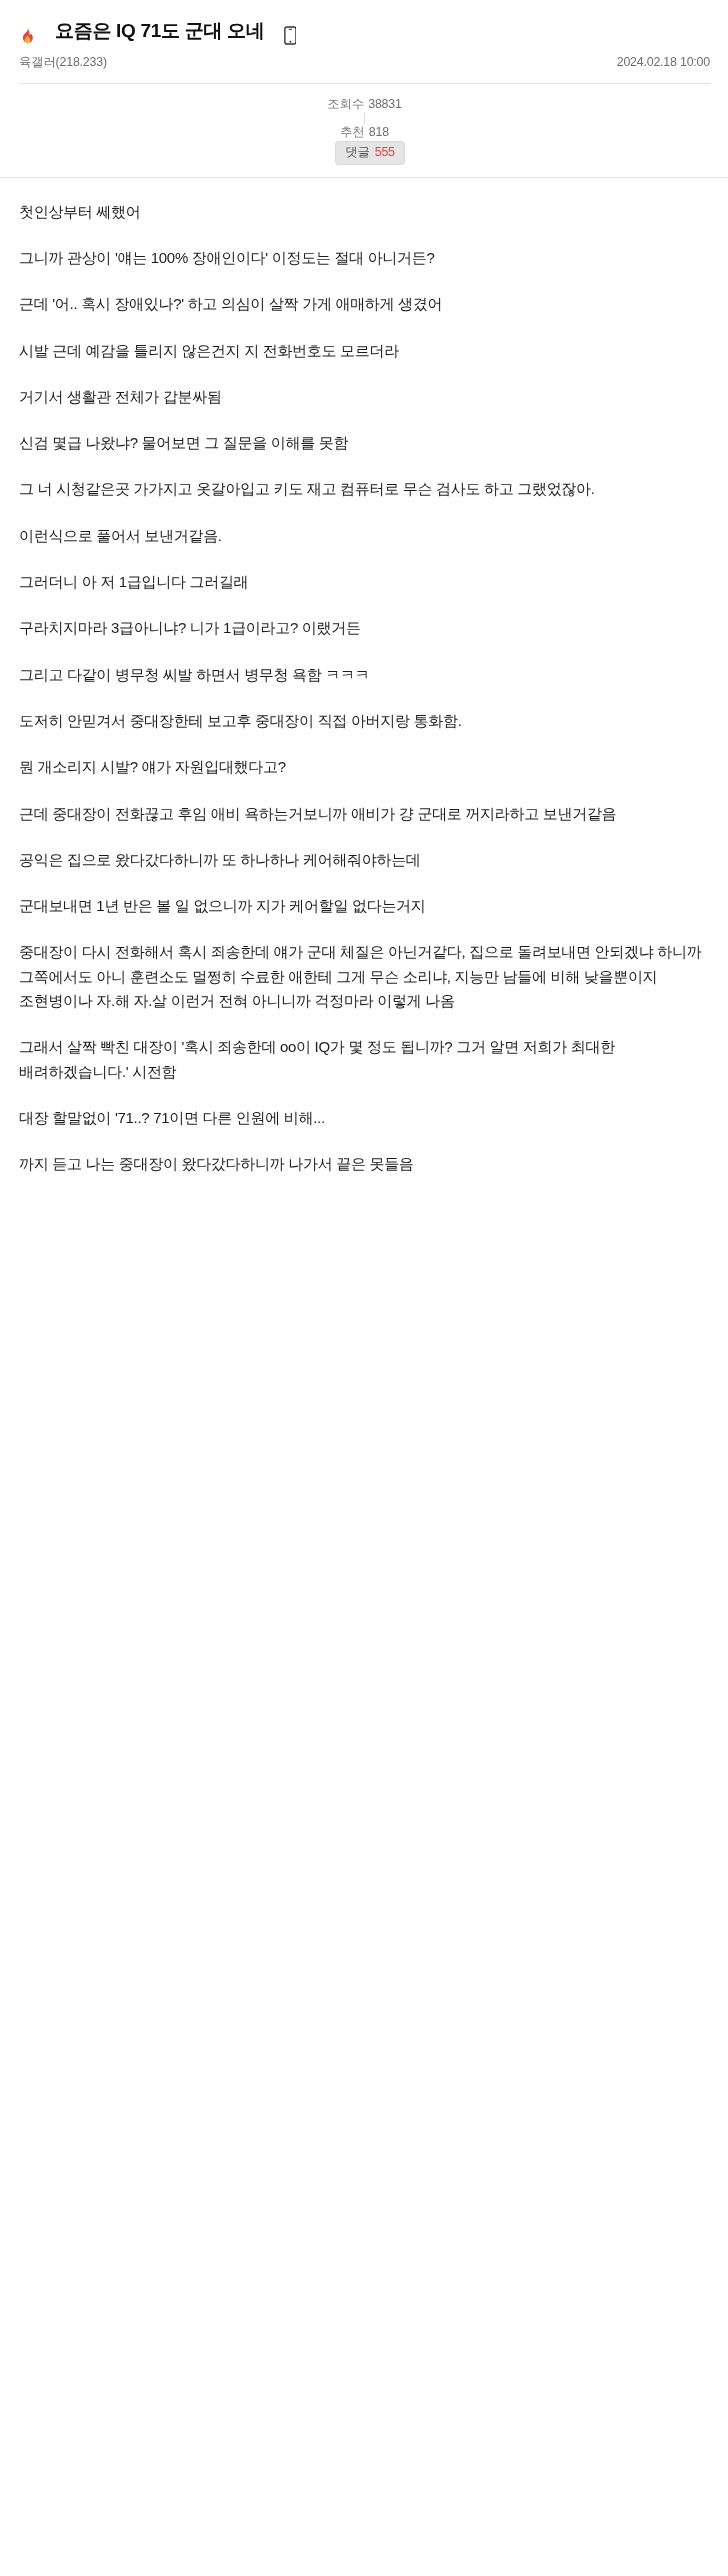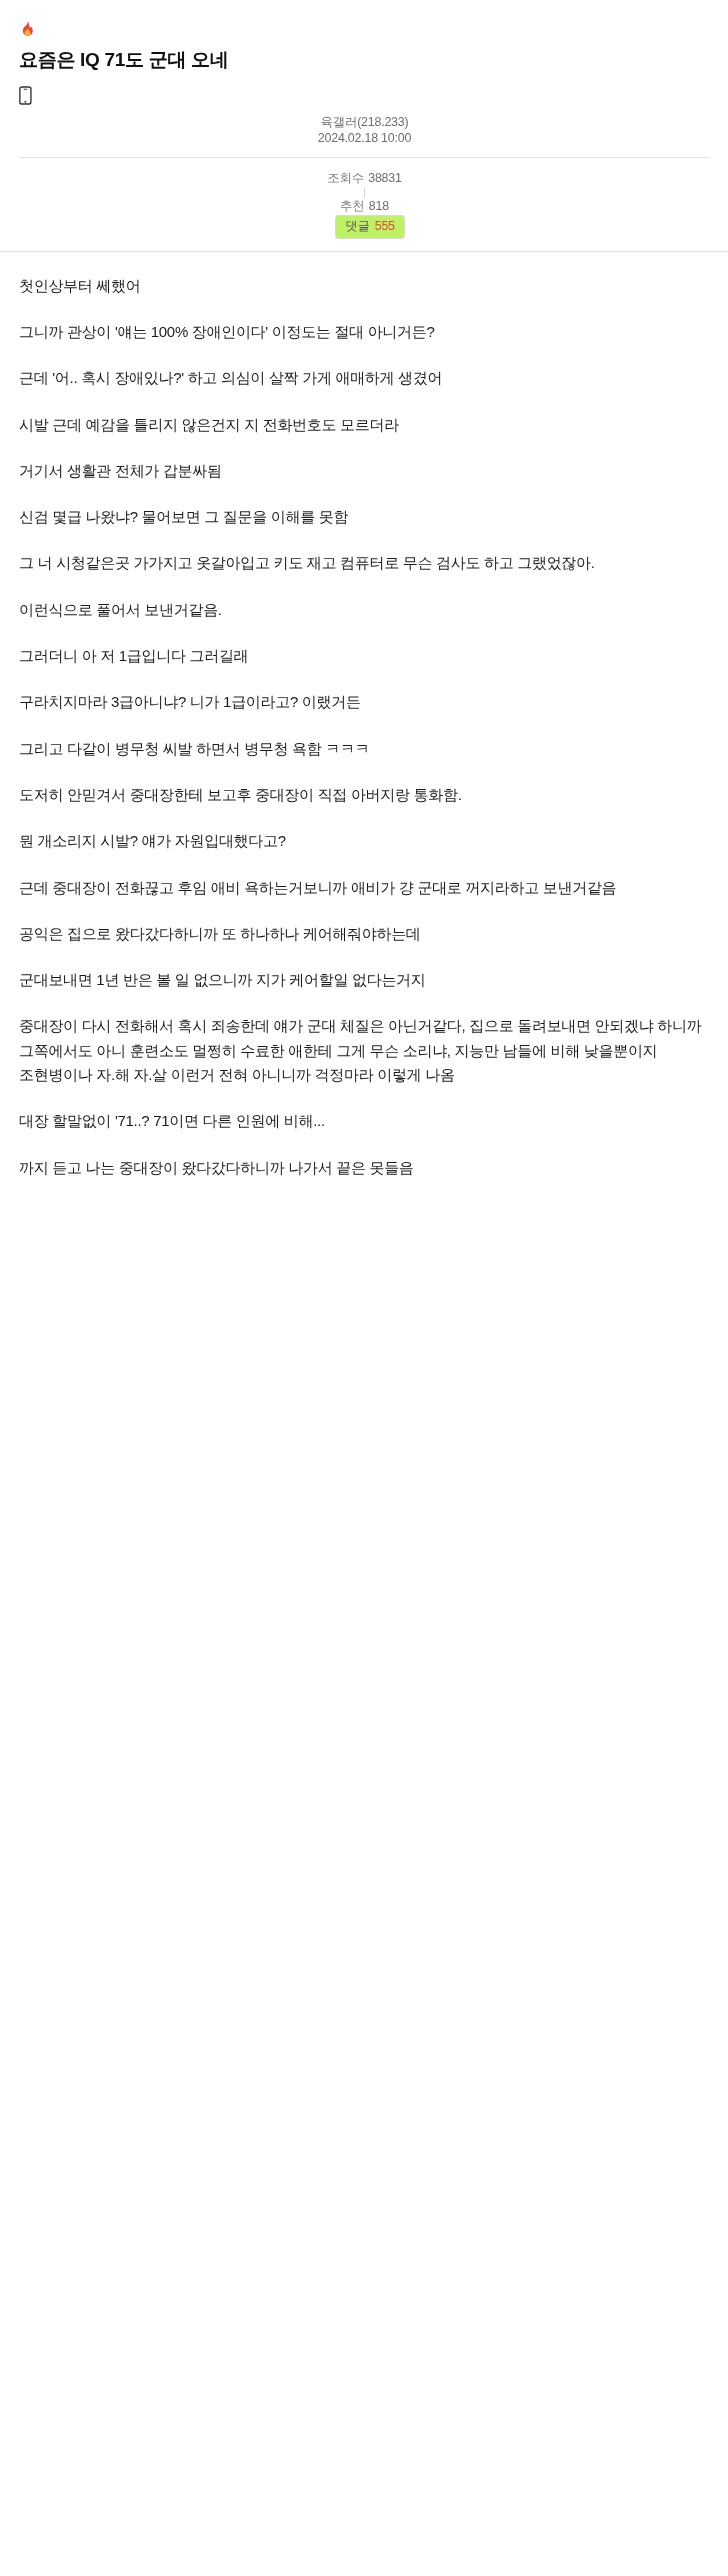--- a/index.html
+++ b/index.html
@@ -20,24 +20,23 @@
     box-sizing: border-box;
     position: relative;
   }
 
   
   .post-header {
     padding: 15.4px 19px 0 19px;
   }
   .title-row {
     display: flex;
-    align-items: flex-start;
-    gap: 12px;
+    align-items: flex-end;
+    gap: 19px;
     padding-top: 3.4px;
-    flex-direction: column;
   }
   .fire-icon {
     width: 17px;
     height: 17px;
     flex: 0 0 auto;
     display: inline-block;
     position: relative;
     top: 0.9px;
   }
   .post-title {
@@ -57,21 +56,20 @@
   }
 
   .meta-row {
     display: flex;
     align-items: center;
     justify-content: space-between;
     padding: 10.2px 0 12px 0;
     font-size: 12.4px;
     color: #6d6d6d;
     letter-spacing: -0.2px;
-    flex-direction: column;
   }
   .meta-author { color: #6d6d6d; }
   .meta-date { color: #6d6d6d; }
 
   .meta-divider {
     height: 0.9px;
     background: #e2e2e2;
     margin: 0 19px;
   }
 
@@ -101,21 +99,21 @@
     align-self: center;
   }
   .comment-pill {
     display: inline-flex;
     align-items: flex-end;
     gap: 5.1px;
     border: 0.9px solid #d9d9d9;
     border-radius: 3.4px;
     padding: 4.3px 9.4px;
     margin-left: 11px;
-    background: #bef264;
+    background: #e5e5e5;
     line-height: 1.1;
   }
   .comment-pill .comment-label { color: #555; }
   .comment-pill .comment-count { color: #e8453c; font-weight: normal; }
 
   .stats-divider {
     height: 0.9px;
     background: #e2e2e2;
     margin: 0;
   }
@@ -196,18 +194,19 @@
       <p class="para">이런식으로 풀어서 보낸거같음.</p>
       <p class="para">그러더니 아 저 1급입니다 그러길래</p>
       <p class="para">구라치지마라 3급아니냐? 니가 1급이라고? 이랬거든</p>
       <p class="para">그리고 다같이 병무청 씨발 하면서 병무청 욕함 ㅋㅋㅋ</p>
       <p class="para">도저히 안믿겨서 중대장한테 보고후 중대장이 직접 아버지랑 통화함.</p>
       <p class="para">뭔 개소리지 시발? 얘가 자원입대했다고?</p>
       <p class="para">근데 중대장이 전화끊고 후임 애비 욕하는거보니까 애비가 걍 군대로 꺼지라하고 보낸거같음</p>
       <p class="para">공익은 집으로 왔다갔다하니까 또 하나하나 케어해줘야하는데</p>
       <p class="para">군대보내면 1년 반은 볼 일 없으니까 지가 케어할일 없다는거지</p>
       <p class="para">중대장이 다시 전화해서 혹시 죄송한데 얘가 군대 체질은 아닌거같다, 집으로 돌려보내면 안되겠냐 하니까 그쪽에서도 아니 훈련소도 멀쩡히 수료한 애한테 그게 무슨 소리냐, 지능만 남들에 비해 낮을뿐이지 조현병이나 자.해 자.살 이런거 전혀 아니니까 걱정마라 이렇게 나옴</p>
+      <p class="para">그래서 살짝 빡친 대장이 '혹시 죄송한데 oo이 IQ가 몇 정도 됩니까? 그거 알면 저희가 최대한 배려하겠습니다.' 시전함</p>
       <p class="para">대장 할말없이 '71..? 71이면 다른 인원에 비해...</p>
       <p class="para">까지 듣고 나는 중대장이 왔다갔다하니까 나가서 끝은 못들음</p>
     </div>
 
 </div>
 
 
 </body></html>

